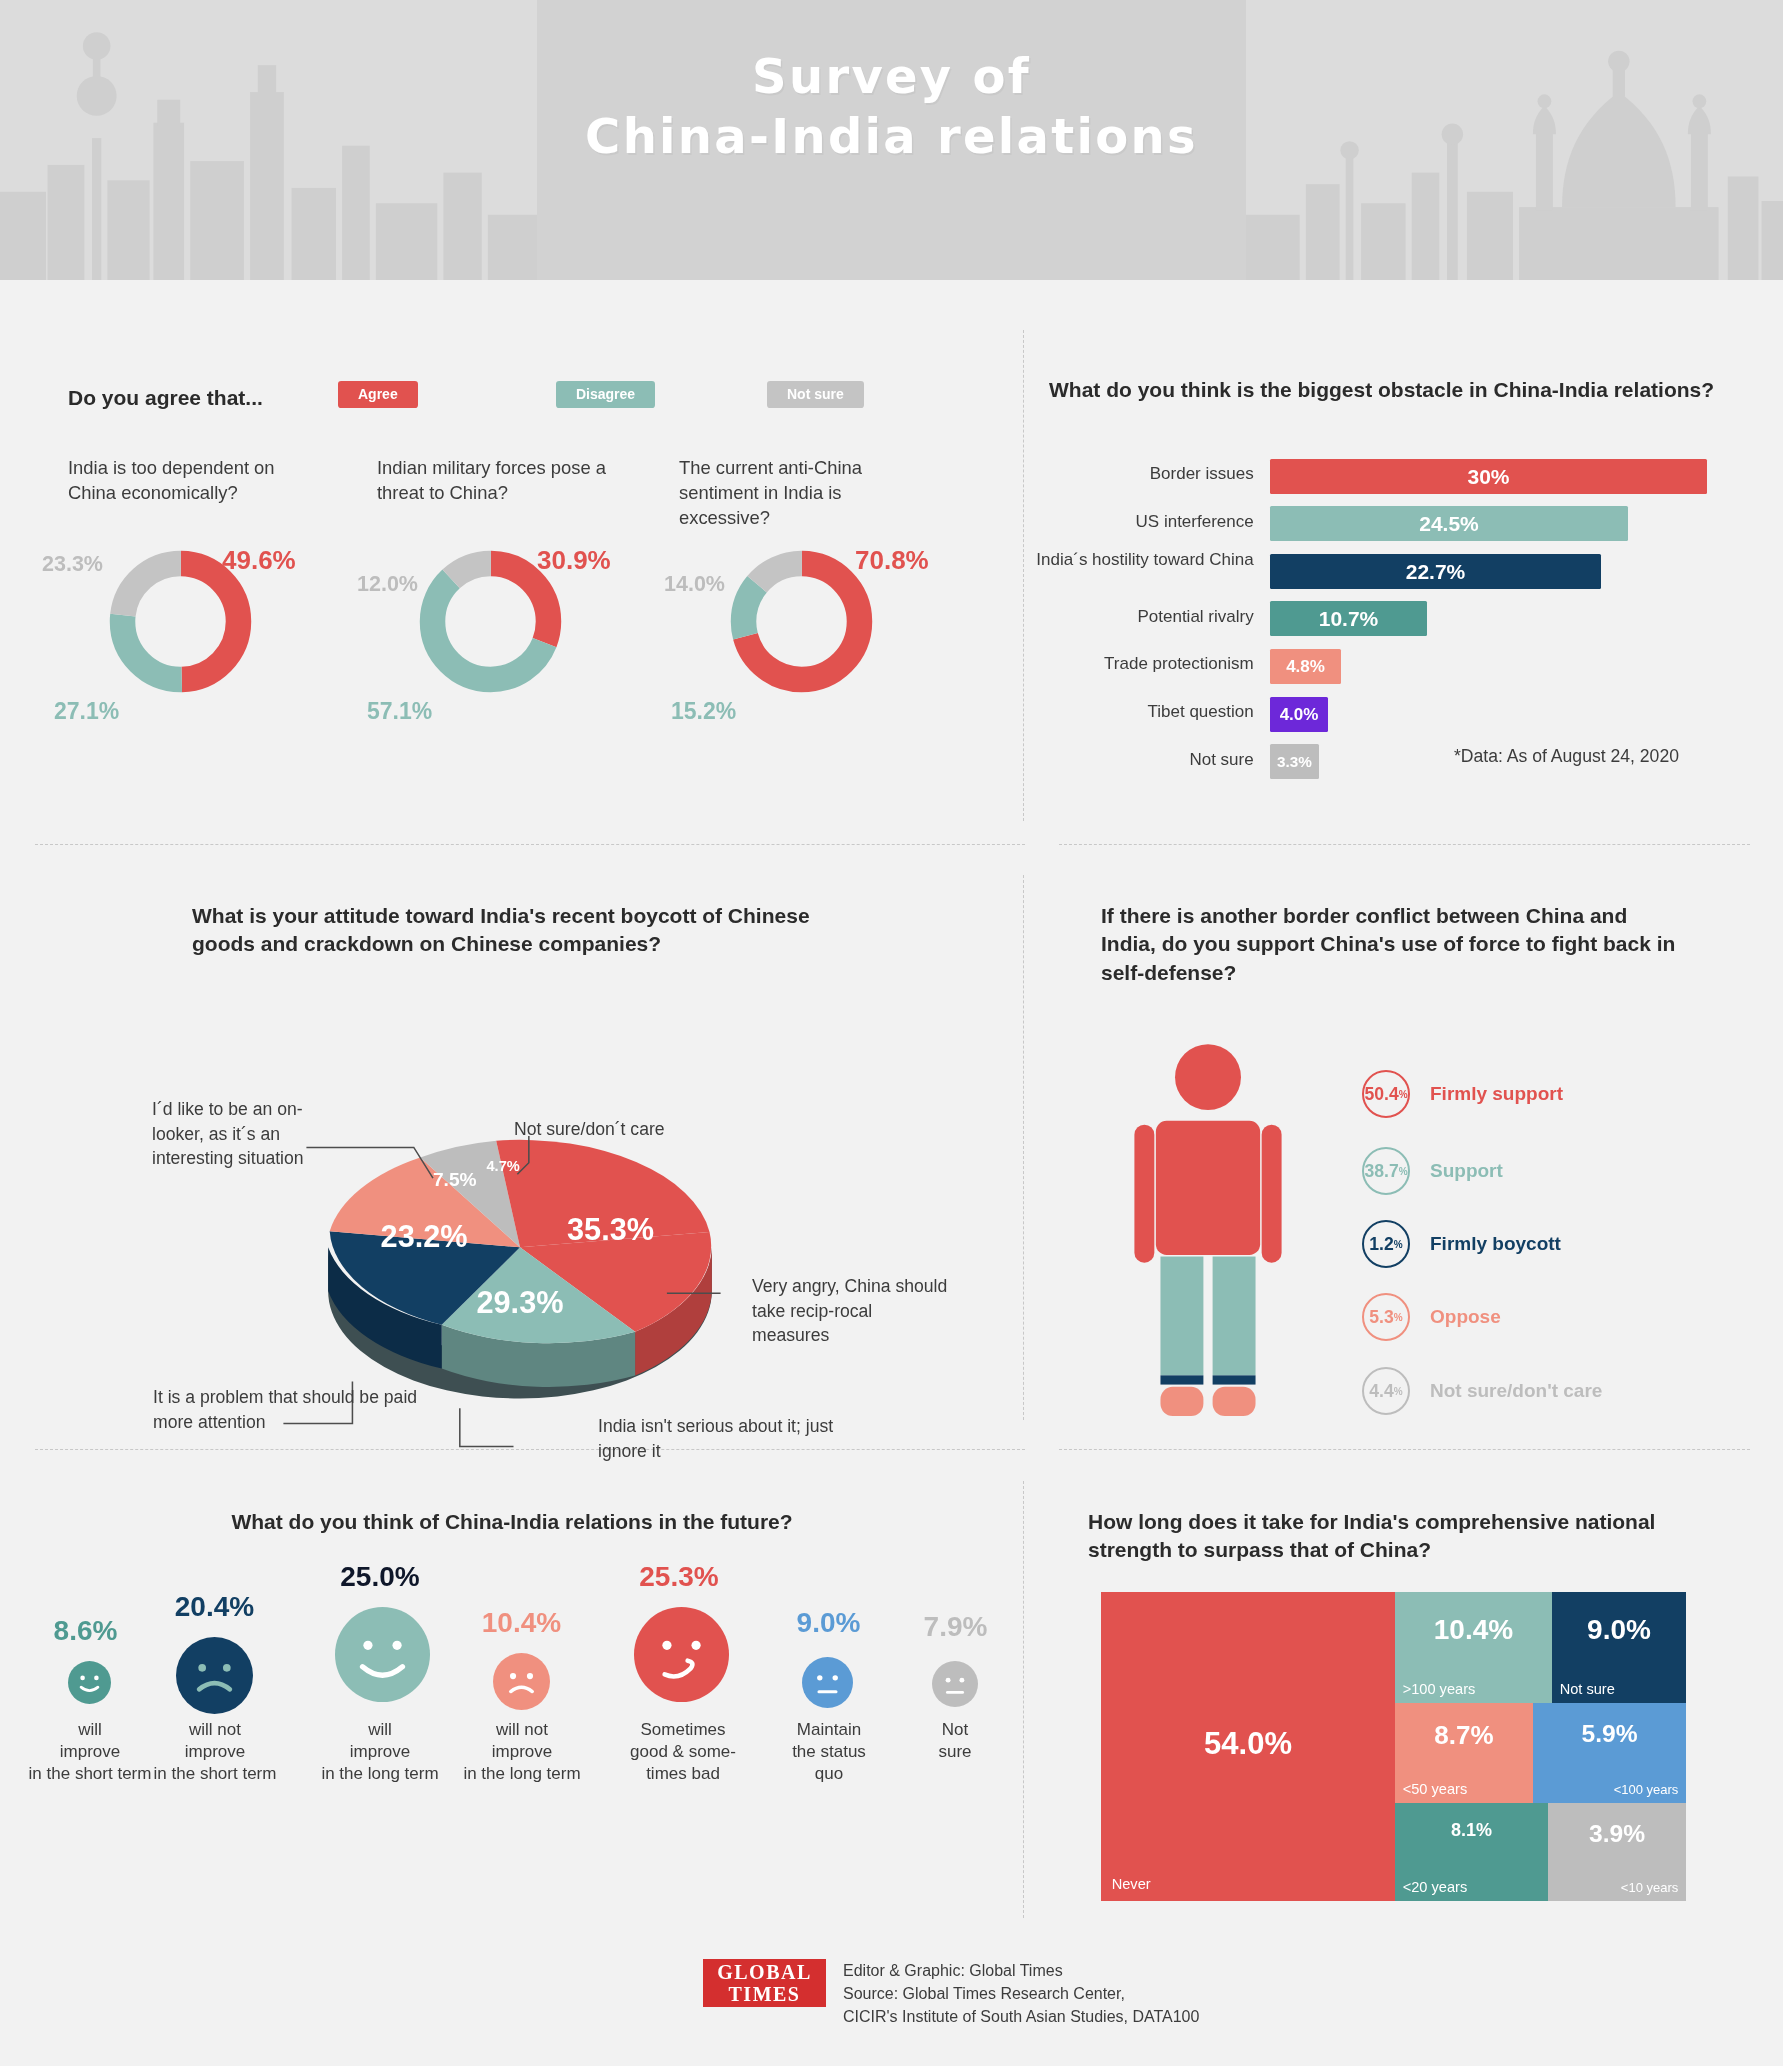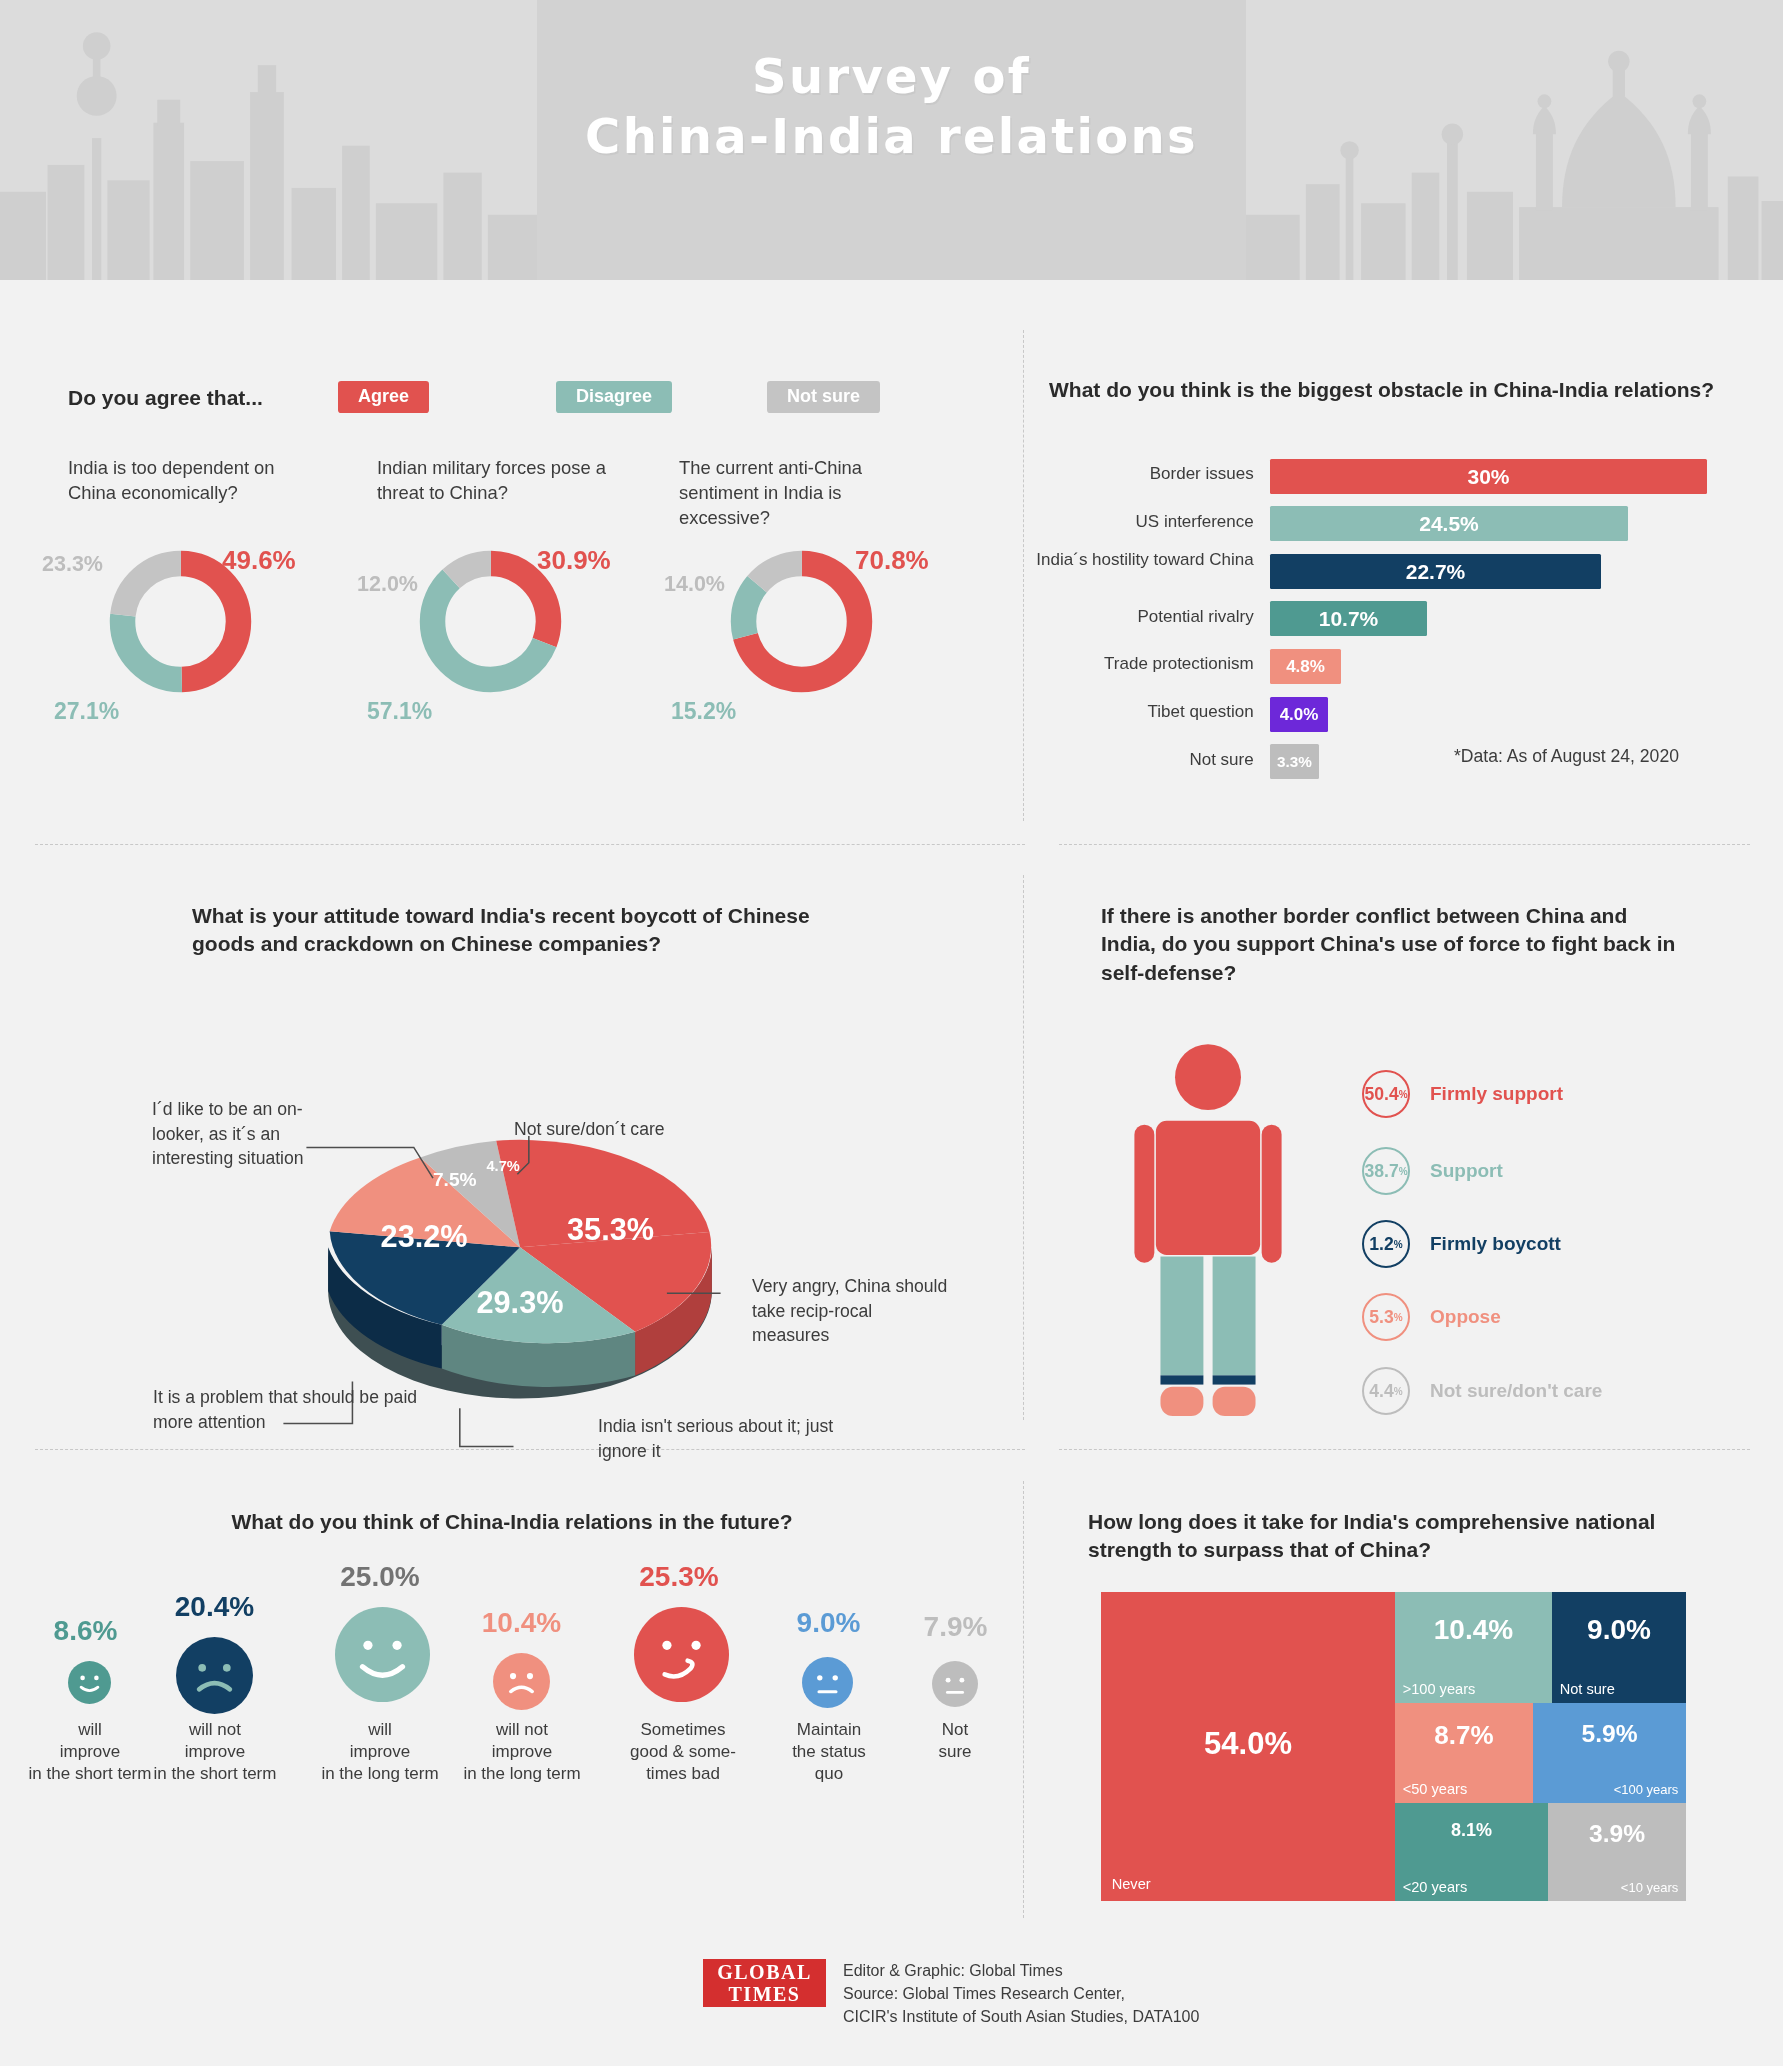--- a/index.html
+++ b/index.html
@@ -47,21 +47,21 @@
     font-weight: bold;
     color: #2b2b2b;
     line-height: 1.35;
   }
   .sep-h { position:absolute; background: transparent; border-top: 1.5px dashed #c8c8c8; }
   .sep-v { position:absolute; border-left: 1.5px dashed #c8c8c8; }
 
   
   #sec1 { position:absolute; left:0; top:280px; width:1024px; height:568px; }
   .legend-pill {
-    display:inline-block; color:#fff; font-size:18px; font-weight:bold;
+    display:inline-block; color:#fff; font-size:14px; font-weight:bold;
     padding:5.4px 20px; border-radius:3.1px; text-align:center;
   }
   .donut-q { font-size:18.4px; color:#3c3c3c; line-height:1.35; }
   .pct-agree { font-size:26px; font-weight:bold; }
   .pct-dis  { font-size:23px; font-weight:bold; }
   .pct-ns   { font-size:21.5px; font-weight:bold; }
 
   
   #sec2 { position:absolute; left:1024px; top:280px; width:759px; height:568px; }
   .bar-label { font-size:17px; color:#3c3c3c; text-align:right; line-height:1.2; }
@@ -373,21 +373,21 @@
       <circle cx="66" cy="40" r="5" fill="#8cbdb5"></circle>
     <path d="M30 68 Q50 52 70 68" stroke="#8cbdb5" stroke-width="6" fill="none" stroke-linecap="round"></path>
   </svg>
   <div class="face-cap" style="position:absolute; left:146px; top:265px; width:138px;">
     <div>will not</div>
     <div>improve</div>
     <div>in the short term</div>
   </div>
 
   <div style="position:absolute; left:307px; top:107px; width:146px;">
-    <div class="face-pct" style="color:#737373;">25.0%</div>
+    <div class="face-pct" style="color:#0f172a;">25.0%</div>
   </div>
   <svg style="position:absolute; left:335px; top:153px;" width="95" height="95" viewBox="0 0 124 124">
     <circle cx="62" cy="62" r="62" fill="#8cbdb5"></circle>
     <circle cx="43" cy="50" r="6" fill="#ffffff"></circle>
       <circle cx="81" cy="50" r="6" fill="#ffffff"></circle>
     <path d="M36 78 Q62 100 88 78" stroke="#ffffff" stroke-width="7" fill="none" stroke-linecap="round"></path>
   </svg>
   <div class="face-cap" style="position:absolute; left:311px; top:265px; width:138px;">
     <div>will</div>
     <div>improve</div>

